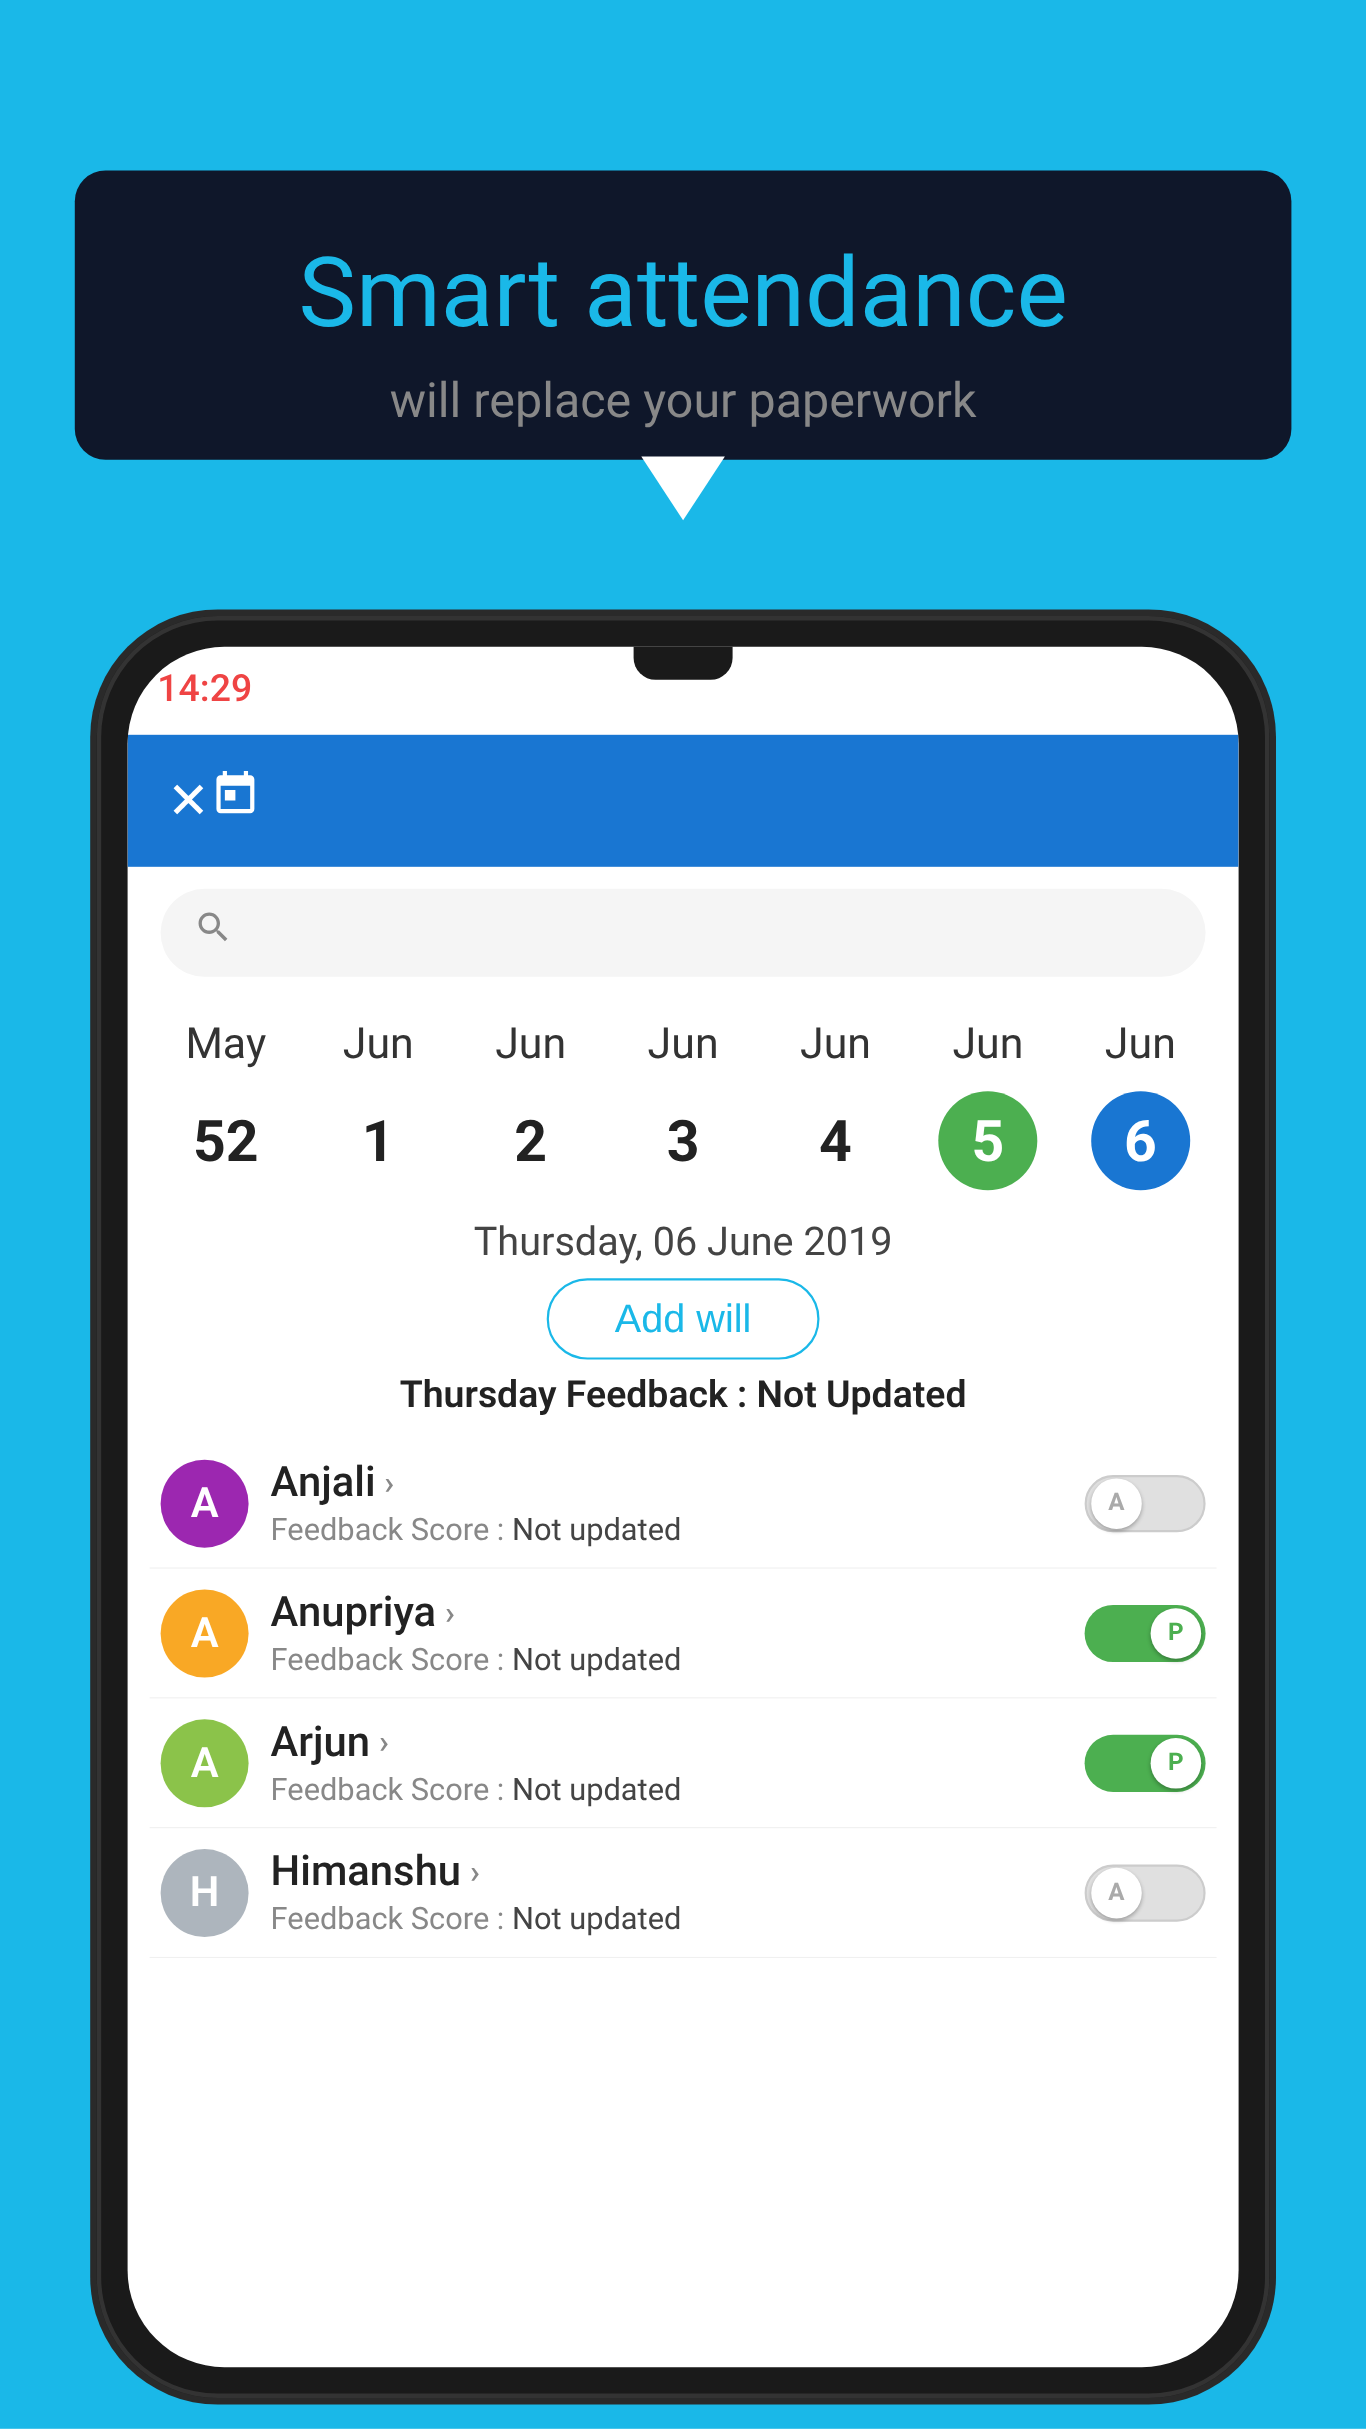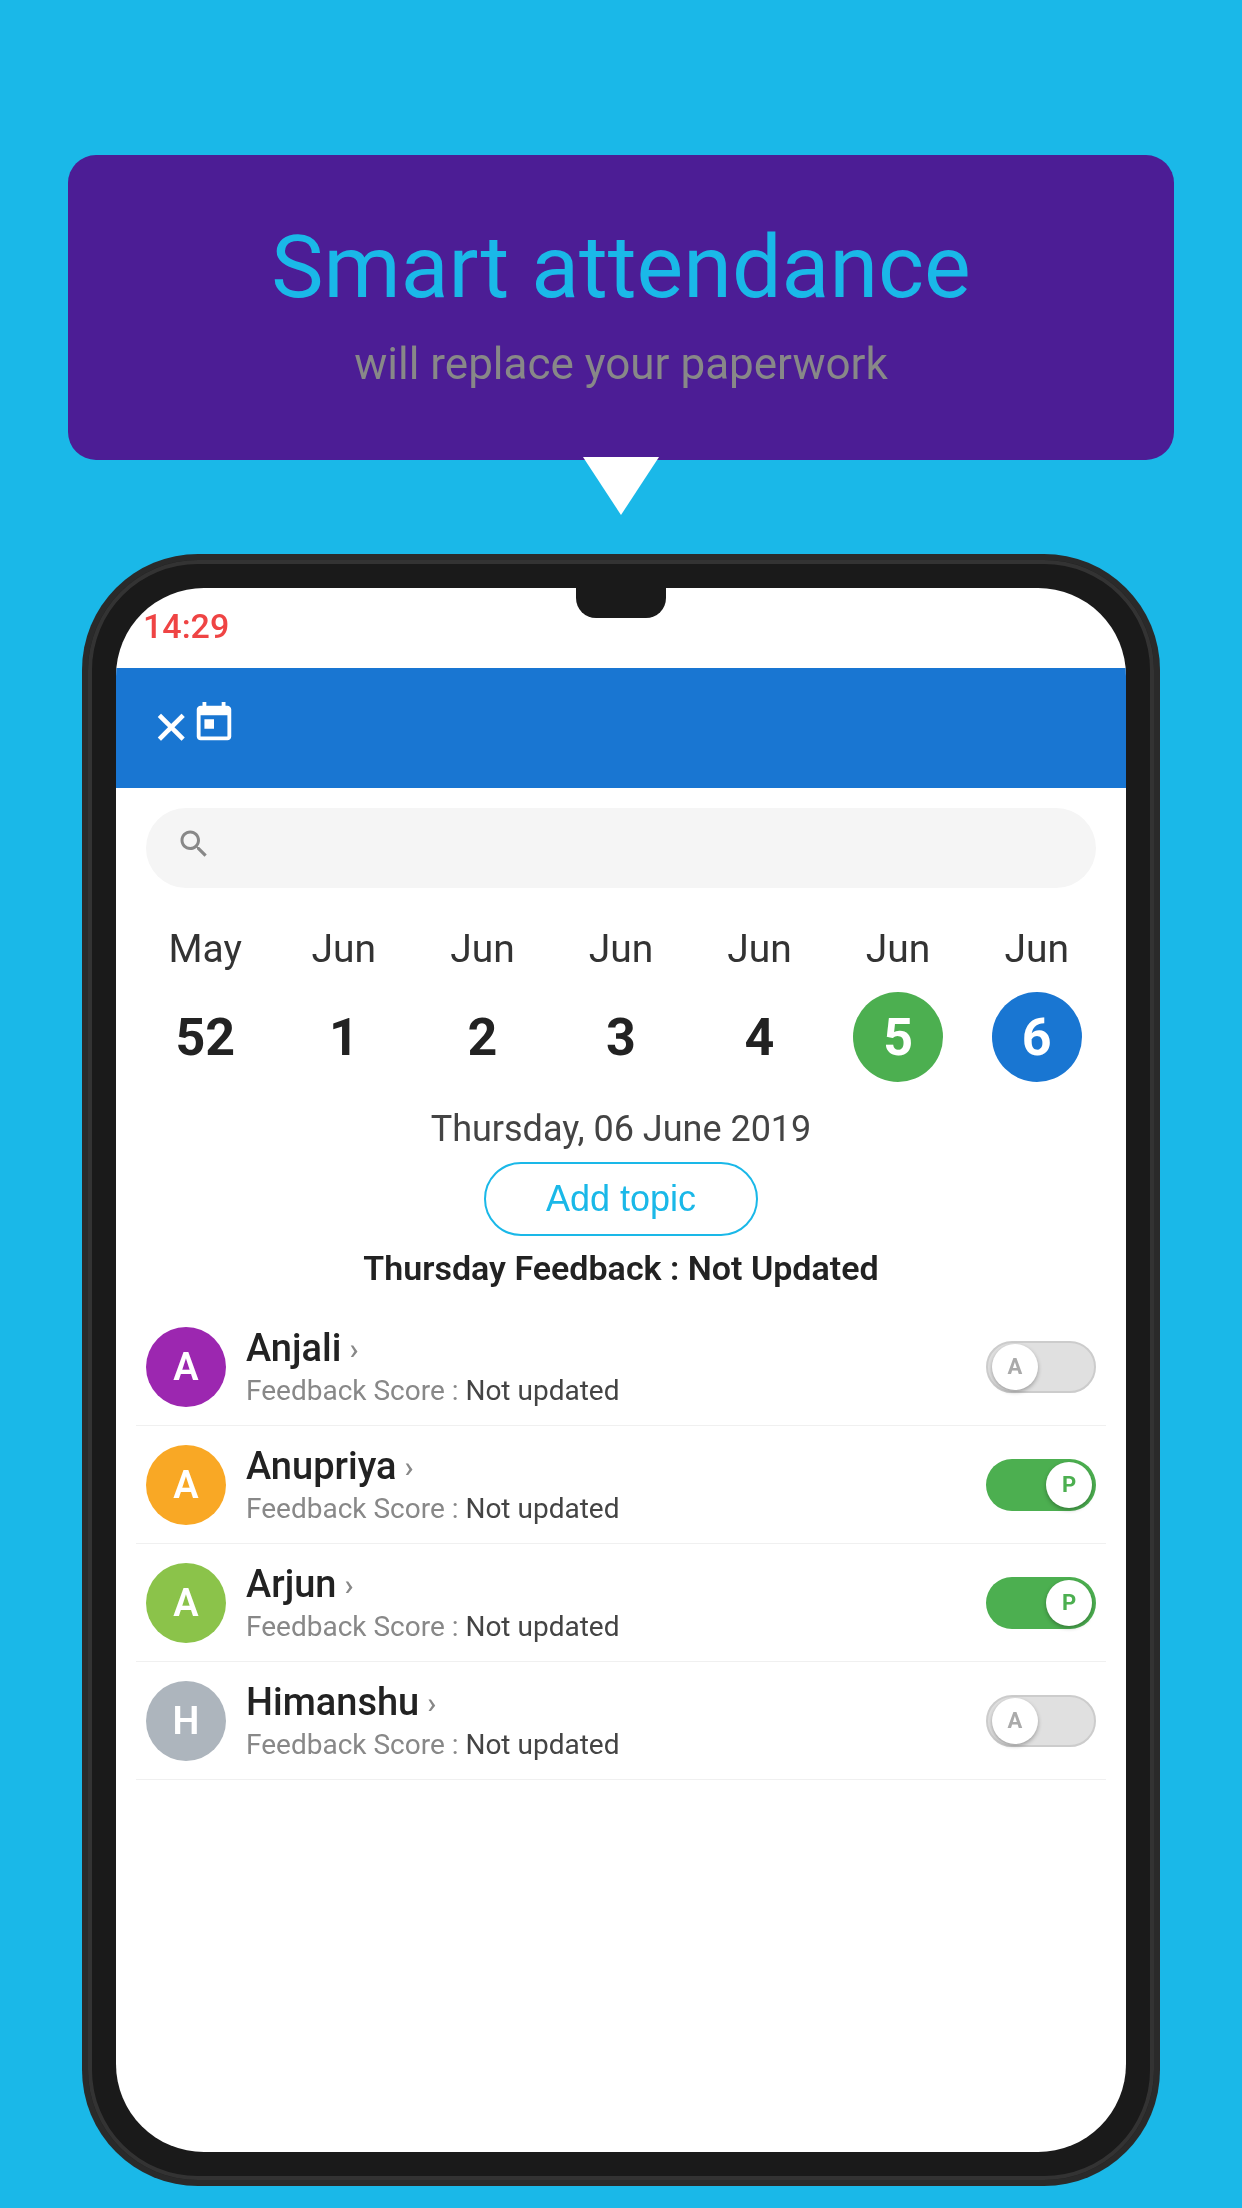--- a/index.html
+++ b/index.html
@@ -12,23 +12,23 @@
       overflow: hidden;
       position: relative;
     }
 
     
     .speech-bubble {
       position: absolute;
       top: 155px;
       left: 68px;
       width: 1106px;
-      background: #4c1d95;
+      background: #0f172a;
       border-radius: 28px;
-      padding: 60px 80px 70px;
+      padding: 60px 80px 28px;
       text-align: center;
     }
     .speech-bubble::after {
       content: '';
       position: absolute;
       bottom: -55px;
       left: 50%;
       transform: translateX(-50%);
       width: 0;
       height: 0;
@@ -408,21 +408,21 @@
               <div class="cal-date selected-green">5</div>
             </div>
             <div class="cal-day">
               <div class="cal-date selected-blue">6</div>
             </div>
           </div>
       </div>
 
       <div class="selected-date-label">Thursday, 06 June 2019</div>
 
-      <button class="add-topic-btn">Add topic</button>
+      <button class="add-topic-btn">Add will</button>
 
       <div class="avg-feedback">
         <span>Thursday Feedback : </span><span>Not Updated</span>
       </div>
 
       <div class="student-list" id="student-list">
           <div class="student-item">
       <div class="avatar" style="background:#9c27b0">A</div>
       <div class="student-info">
         <div class="student-name">

